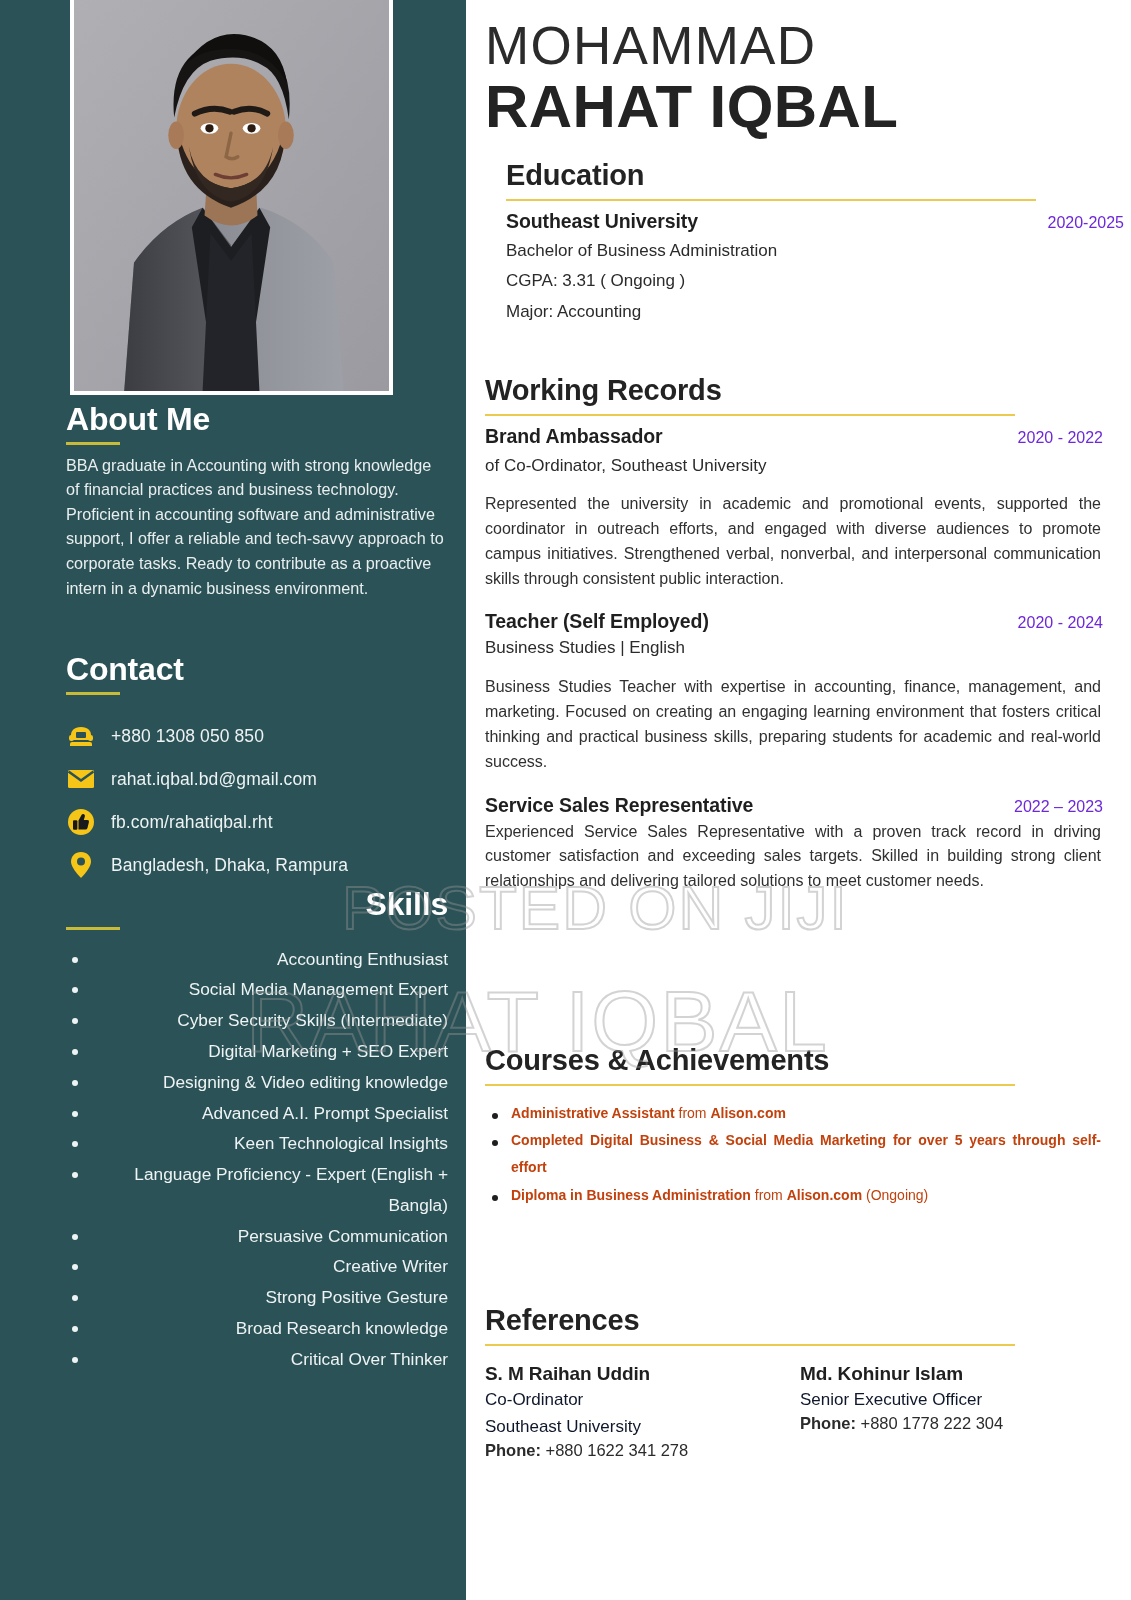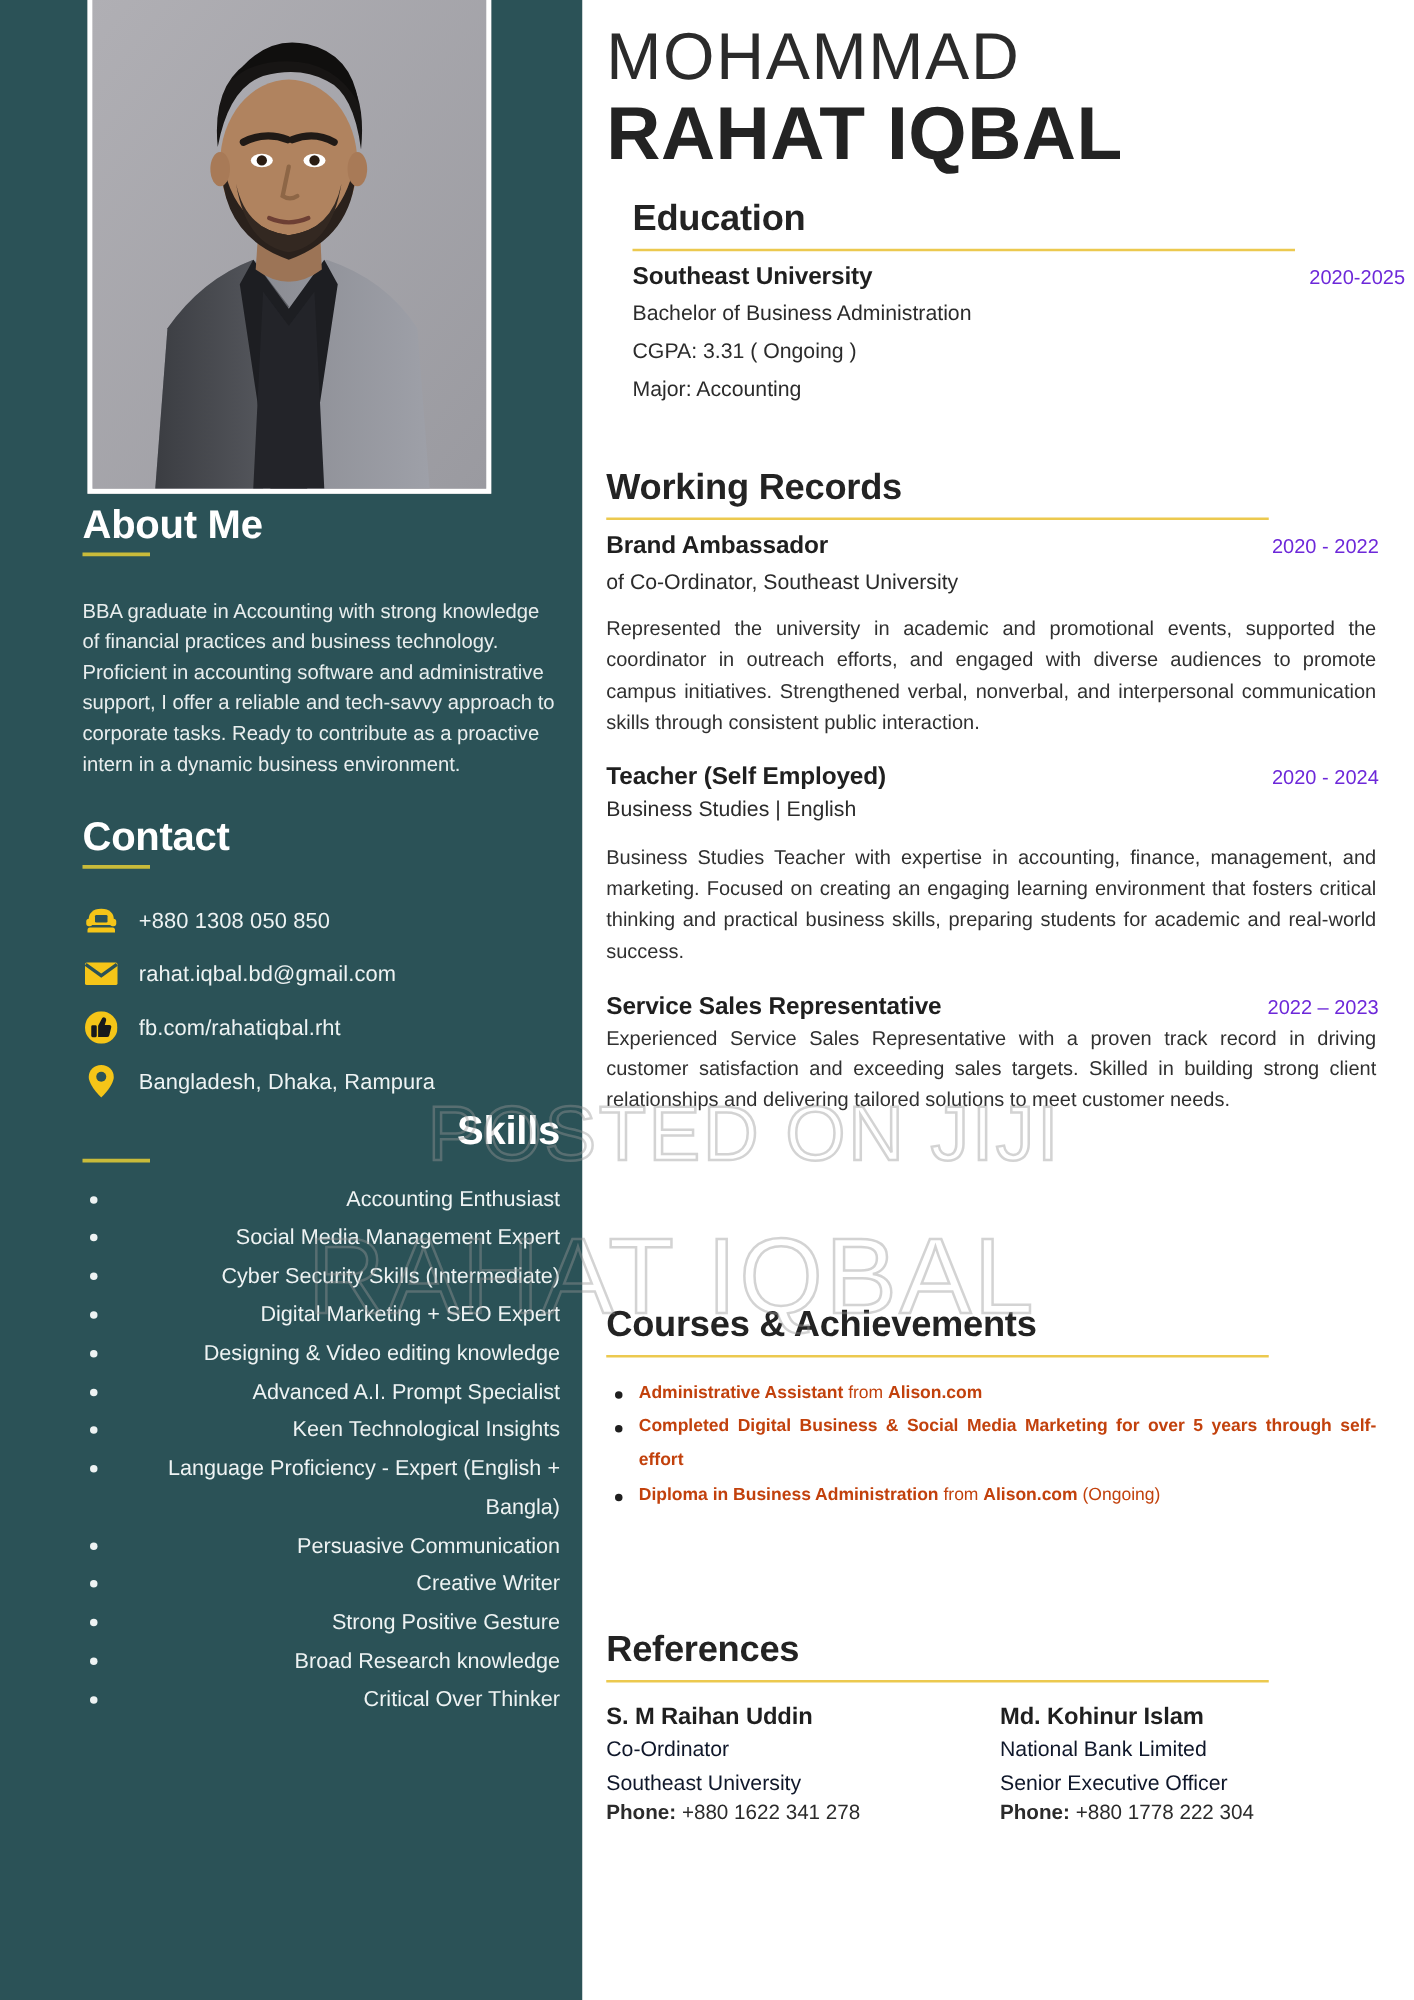--- a/index.html
+++ b/index.html
@@ -50,21 +50,21 @@
     line-height: 1.05;
   }
   .side-rule {
     width: 54px;
     height: 3px;
     background: #c9bb3a;
     margin-top: 5px;
   }
 
   #about-body {
-    margin-top: 32px;
+    margin-top: 8px;
     font-size: 16.2px;
     line-height: 1.52;
     color: #e9eeee;
   }
 
   
   #contact-list { margin-top: 20px; }
   .contact-row {
     display: flex;
     align-items: center;
@@ -444,21 +444,20 @@
       <div class="main-rule"></div>
       <div id="refs">
         <div class="ref-col">
           <div class="ref-name">S. M Raihan Uddin</div>
           <div class="ref-line">Co-Ordinator</div>
           <div class="ref-line">Southeast University</div>
           <div class="ref-phone"><b>Phone:</b><span> +880 1622 341 278</span></div>
         </div>
         <div class="ref-col">
           <div class="ref-name">Md. Kohinur Islam</div>
-          <div class="ref-line">National Bank Limited</div>
           <div class="ref-line">Senior Executive Officer</div>
           <div class="ref-phone"><b>Phone:</b><span> +880 1778 222 304</span></div>
         </div>
       </div>
     </div>
 
   </div>
 
   <div id="watermark">
     <div class="wm" id="wm-1">POSTED ON JIJI</div>

